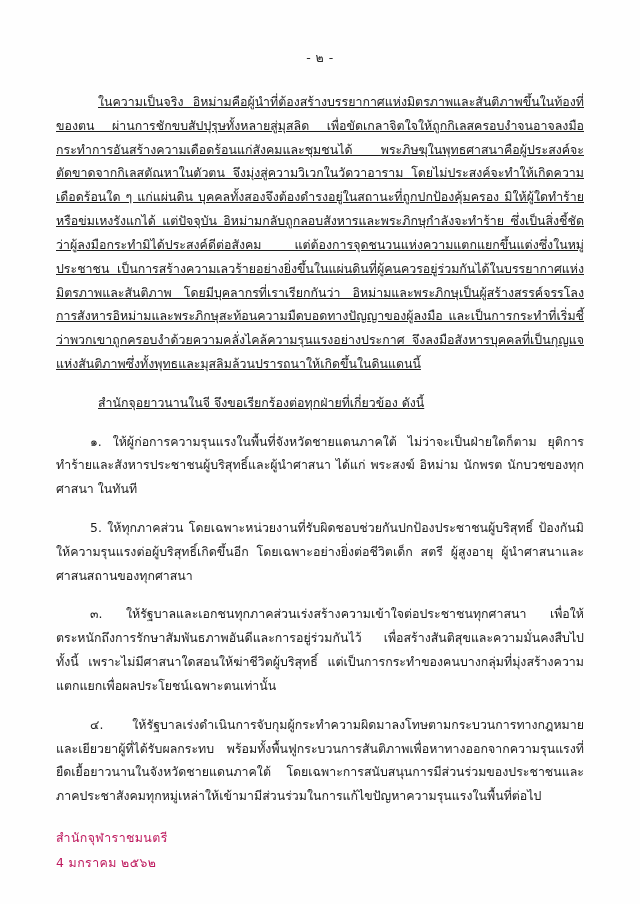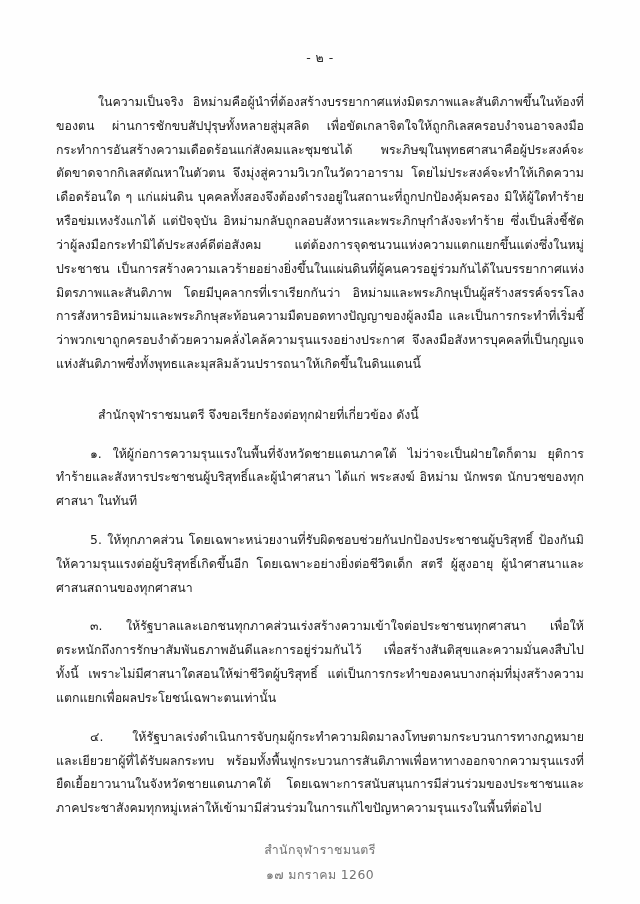--- a/index.html
+++ b/index.html
@@ -30,60 +30,61 @@
     letter-spacing: 0.5px;
   }
   .body-text {
     font-size: 12.4px;
     line-height: 1.92;
     color: #1c1c1c;
     text-align: justify;
     text-justify: inter-word;
   }
   .para {
-    margin: 12px 0 2px 0;
+    margin: 0 0 2px 0;
     text-indent: 0;
+    text-decoration: underline;
   }
   .para.indent {
     text-indent: 42px;
   }
   .spacer {
     height: 13px;
   }
   .list-item {
     display: block;
     margin: 0 0 2px 0;
     text-indent: 34px;
   }
   .signature-block {
     margin-top: 18px;
-    text-align: center;
+    text-align: left;
     font-size: 12.4px;
     line-height: 2.0;
-    color: #737373;
+    color: #be185d;
   }
   .sig-line {
     display: block;
     letter-spacing: 0.4px;
   }
 </style>
 </head>
 <body>
 
 <div class="page">
 
   <div class="page-number">- ๒ -</div>
 
   <div class="body-text">
 
     <p class="para indent">ในความเป็นจริง อิหม่ามคือผู้นำที่ต้องสร้างบรรยากาศแห่งมิตรภาพและสันติภาพขึ้นในท้องที่ของตน ผ่านการชักขบสัปปุรุษทั้งหลายสู่มุสลิด เพื่อขัดเกลาจิตใจให้ถูกกิเลสครอบงำจนอาจลงมือกระทำการอันสร้างความเดือดร้อนแก่สังคมและชุมชนได้ พระภิษฆุในพุทธศาสนาคือผู้ประสงค์จะตัดขาดจากกิเลสตัณหาในตัวตน จึงมุ่งสู่ความวิเวกในวัดวาอาราม โดยไม่ประสงค์จะทำให้เกิดความเดือดร้อนใด ๆ แก่แผ่นดิน บุคคลทั้งสองจึงต้องดำรงอยู่ในสถานะที่ถูกปกป้องคุ้มครอง มิให้ผู้ใดทำร้ายหรือข่มเหงรังแกได้ แต่ปัจจุบัน อิหม่ามกลับถูกลอบสังหารและพระภิกษุกำลังจะทำร้าย ซึ่งเป็นสิ่งชี้ชัดว่าผู้ลงมือกระทำมิได้ประสงค์ดีต่อสังคม แต่ต้องการจุดชนวนแห่งความแตกแยกขึ้นแต่งซึ่งในหมู่ประชาชน เป็นการสร้างความเลวร้ายอย่างยิ่งขึ้นในแผ่นดินที่ผู้คนควรอยู่ร่วมกันได้ในบรรยากาศแห่งมิตรภาพและสันติภาพ โดยมีบุคลากรที่เราเรียกกันว่า อิหม่ามและพระภิกษุเป็นผู้สร้างสรรค์จรรโลง การสังหารอิหม่ามและพระภิกษุสะท้อนความมืดบอดทางปัญญาของผู้ลงมือ และเป็นการกระทำที่เริ่มชี้ว่าพวกเขาถูกครอบงำด้วยความคลั่งไคล้ความรุนแรงอย่างประกาศ จึงลงมือสังหารบุคคลที่เป็นกุญแจแห่งสันติภาพซึ่งทั้งพุทธและมุสลิมล้วนปรารถนาให้เกิดขึ้นในดินแดนนี้</p>
 
     <div class="spacer"></div>
 
-    <p class="para indent">สำนักจุฬาราชมนตรี จึงขอเรียกร้องต่อทุกฝ่ายที่เกี่ยวข้อง ดังนี้</p>
+    <p class="para indent">สำนักจุอยาวนานในจี จึงขอเรียกร้องต่อทุกฝ่ายที่เกี่ยวข้อง ดังนี้</p>
 
     <div class="spacer"></div>
 
     <p class="list-item">๑.  ให้ผู้ก่อการความรุนแรงในพื้นที่จังหวัดชายแดนภาคใต้ ไม่ว่าจะเป็นฝ่ายใดก็ตาม ยุติการทำร้ายและสังหารประชาชนผู้บริสุทธิ์และผู้นำศาสนา ได้แก่ พระสงฆ์ อิหม่าม นักพรต นักบวชของทุกศาสนา ในทันที</p>
 
     <div class="spacer"></div>
 
     <p class="list-item">5.  ให้ทุกภาคส่วน โดยเฉพาะหน่วยงานที่รับผิดชอบช่วยกันปกป้องประชาชนผู้บริสุทธิ์ ป้องกันมิให้ความรุนแรงต่อผู้บริสุทธิ์เกิดขึ้นอีก โดยเฉพาะอย่างยิ่งต่อชีวิตเด็ก สตรี ผู้สูงอายุ ผู้นำศาสนาและศาสนสถานของทุกศาสนา</p>
 
     <div class="spacer"></div>
@@ -91,16 +92,16 @@
     <p class="list-item">๓.  ให้รัฐบาลและเอกชนทุกภาคส่วนเร่งสร้างความเข้าใจต่อประชาชนทุกศาสนา เพื่อให้ตระหนักถึงการรักษาสัมพันธภาพอันดีและการอยู่ร่วมกันไว้ เพื่อสร้างสันติสุขและความมั่นคงสืบไป ทั้งนี้ เพราะไม่มีศาสนาใดสอนให้ฆ่าชีวิตผู้บริสุทธิ์ แต่เป็นการกระทำของคนบางกลุ่มที่มุ่งสร้างความแตกแยกเพื่อผลประโยชน์เฉพาะตนเท่านั้น</p>
 
     <div class="spacer"></div>
 
     <p class="list-item">๔.  ให้รัฐบาลเร่งดำเนินการจับกุมผู้กระทำความผิดมาลงโทษตามกระบวนการทางกฎหมาย และเยียวยาผู้ที่ได้รับผลกระทบ พร้อมทั้งพื้นฟูกระบวนการสันติภาพเพื่อหาทางออกจากความรุนแรงที่ยืดเยื้อยาวนานในจังหวัดชายแดนภาคใต้ โดยเฉพาะการสนับสนุนการมีส่วนร่วมของประชาชนและภาคประชาสังคมทุกหมู่เหล่าให้เข้ามามีส่วนร่วมในการแก้ไขปัญหาความรุนแรงในพื้นที่ต่อไป</p>
 
   </div>
 
   <div class="signature-block">
     <span class="sig-line">สำนักจุฬาราชมนตรี</span>
-    <span class="sig-line">๑๗ มกราคม 1260</span>
+    <span class="sig-line">4 มกราคม ๒๕๖๒</span>
   </div>
 
 </div>
 
 </body></html>

